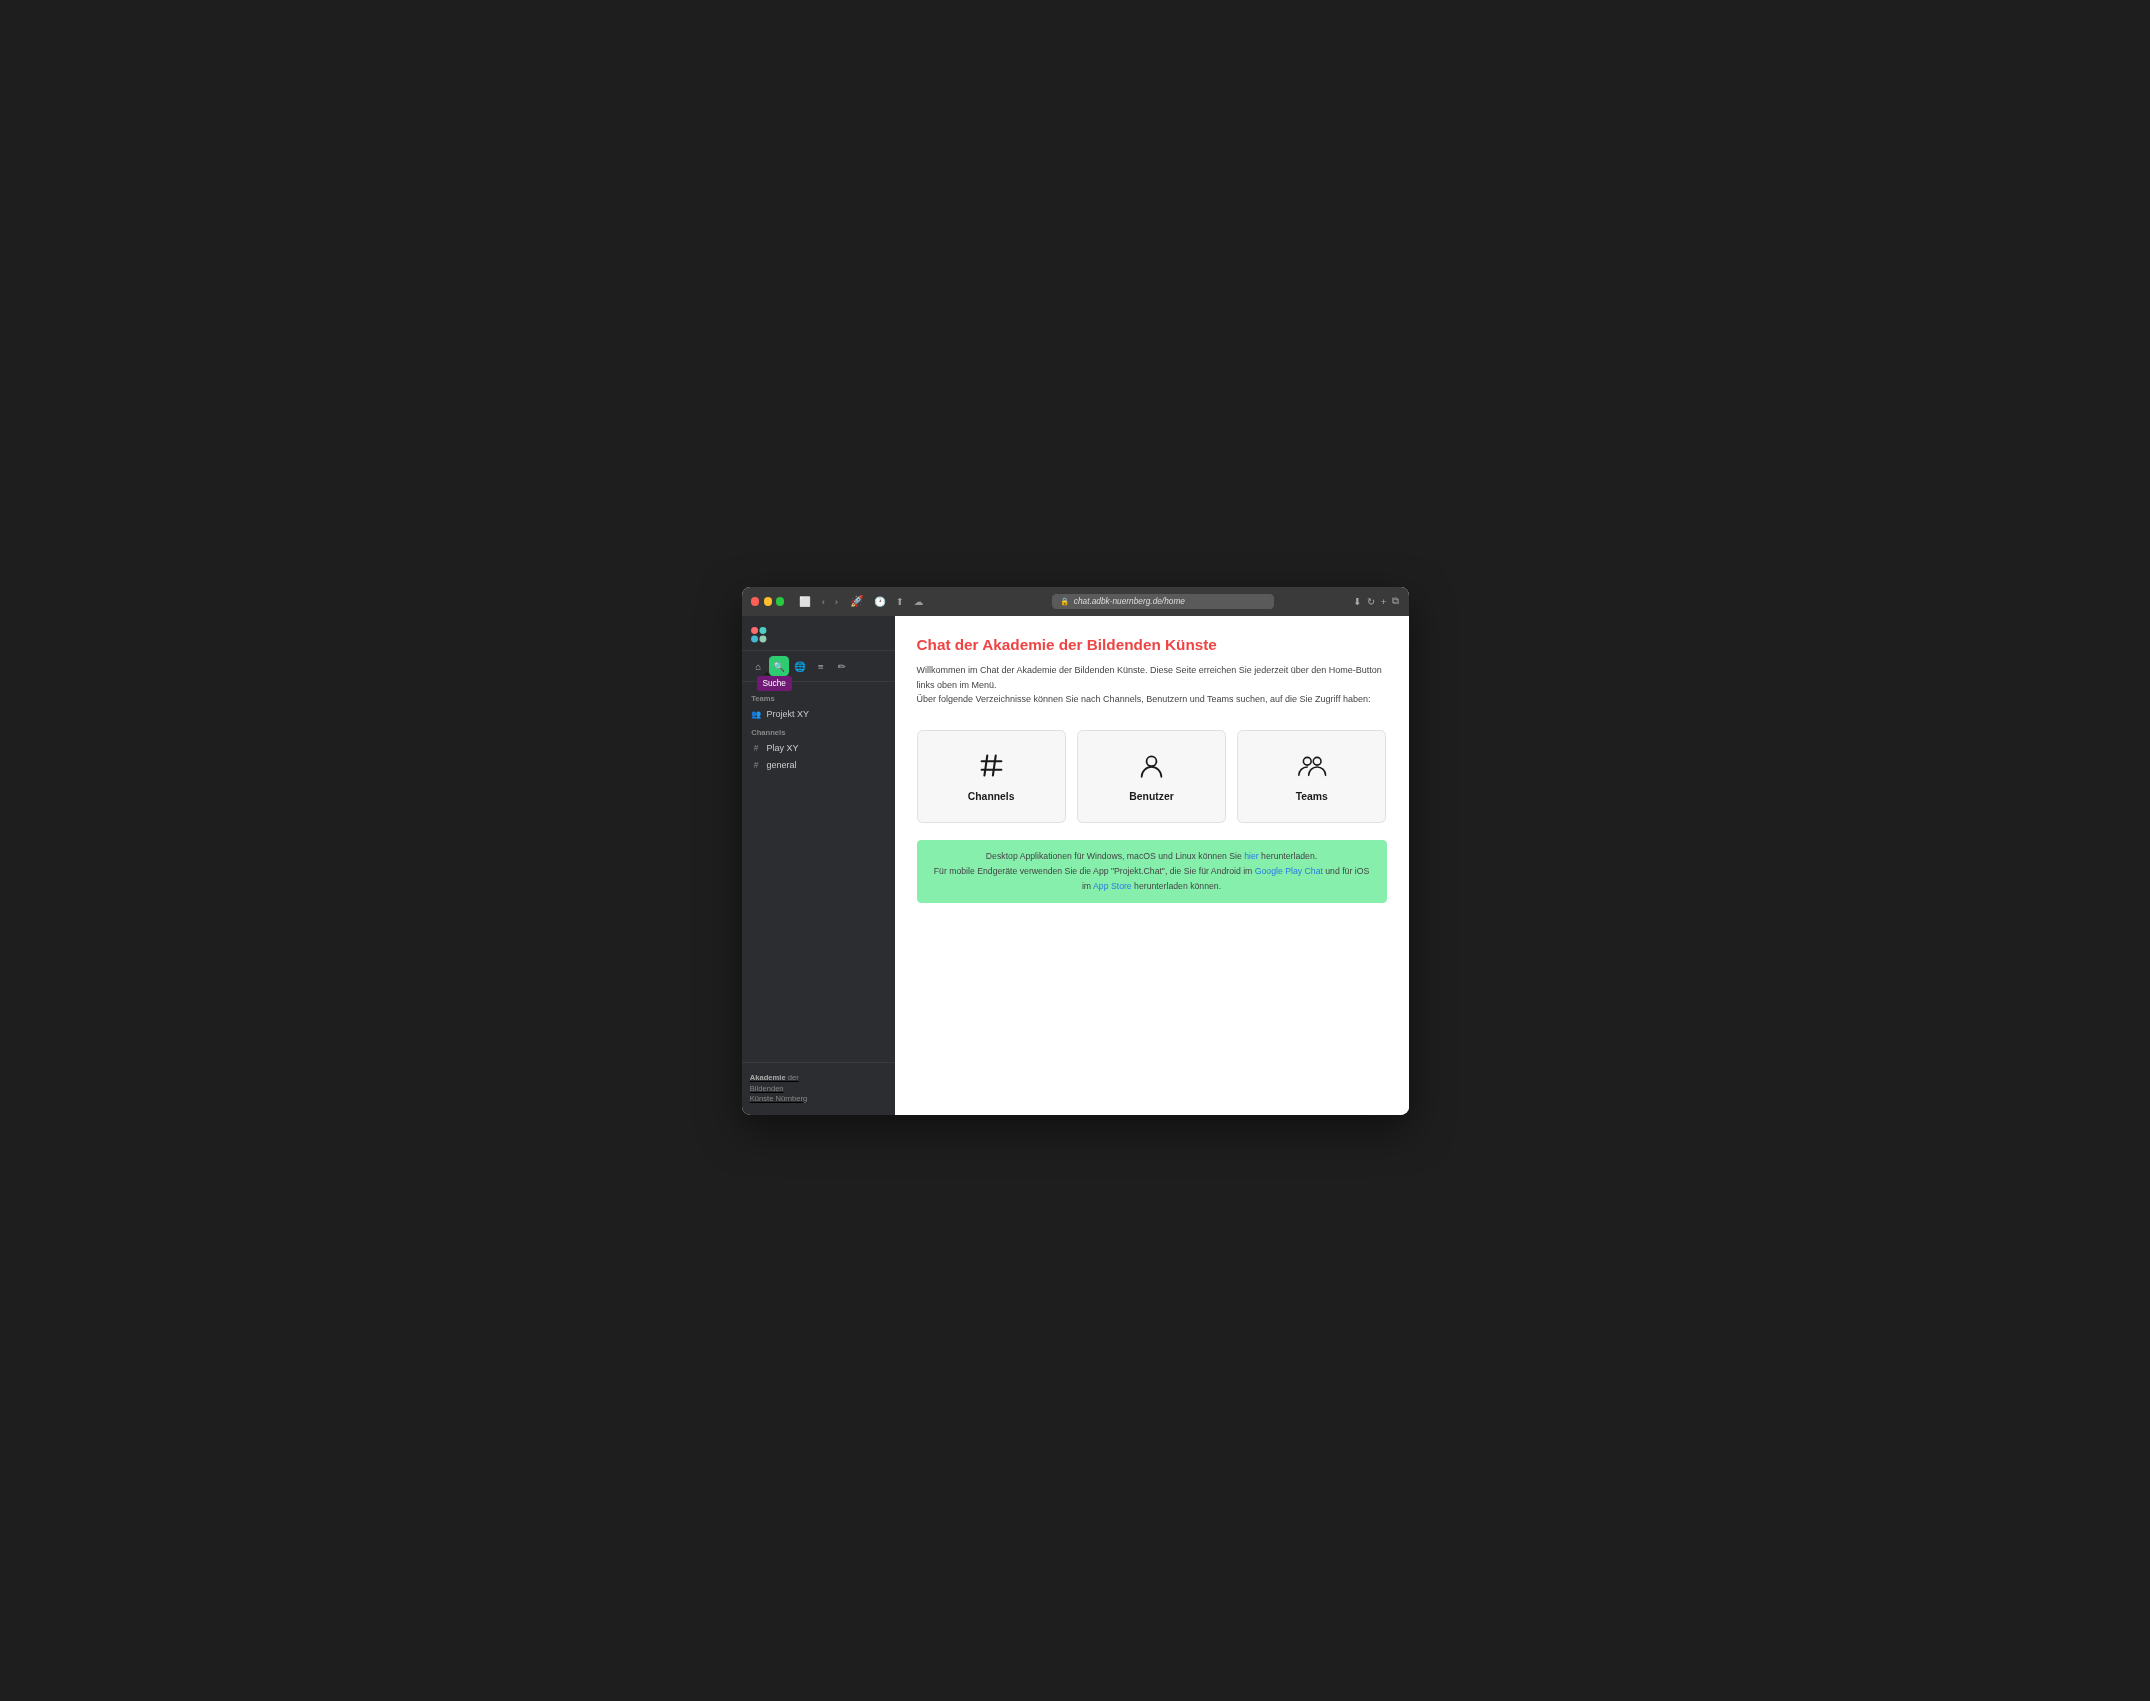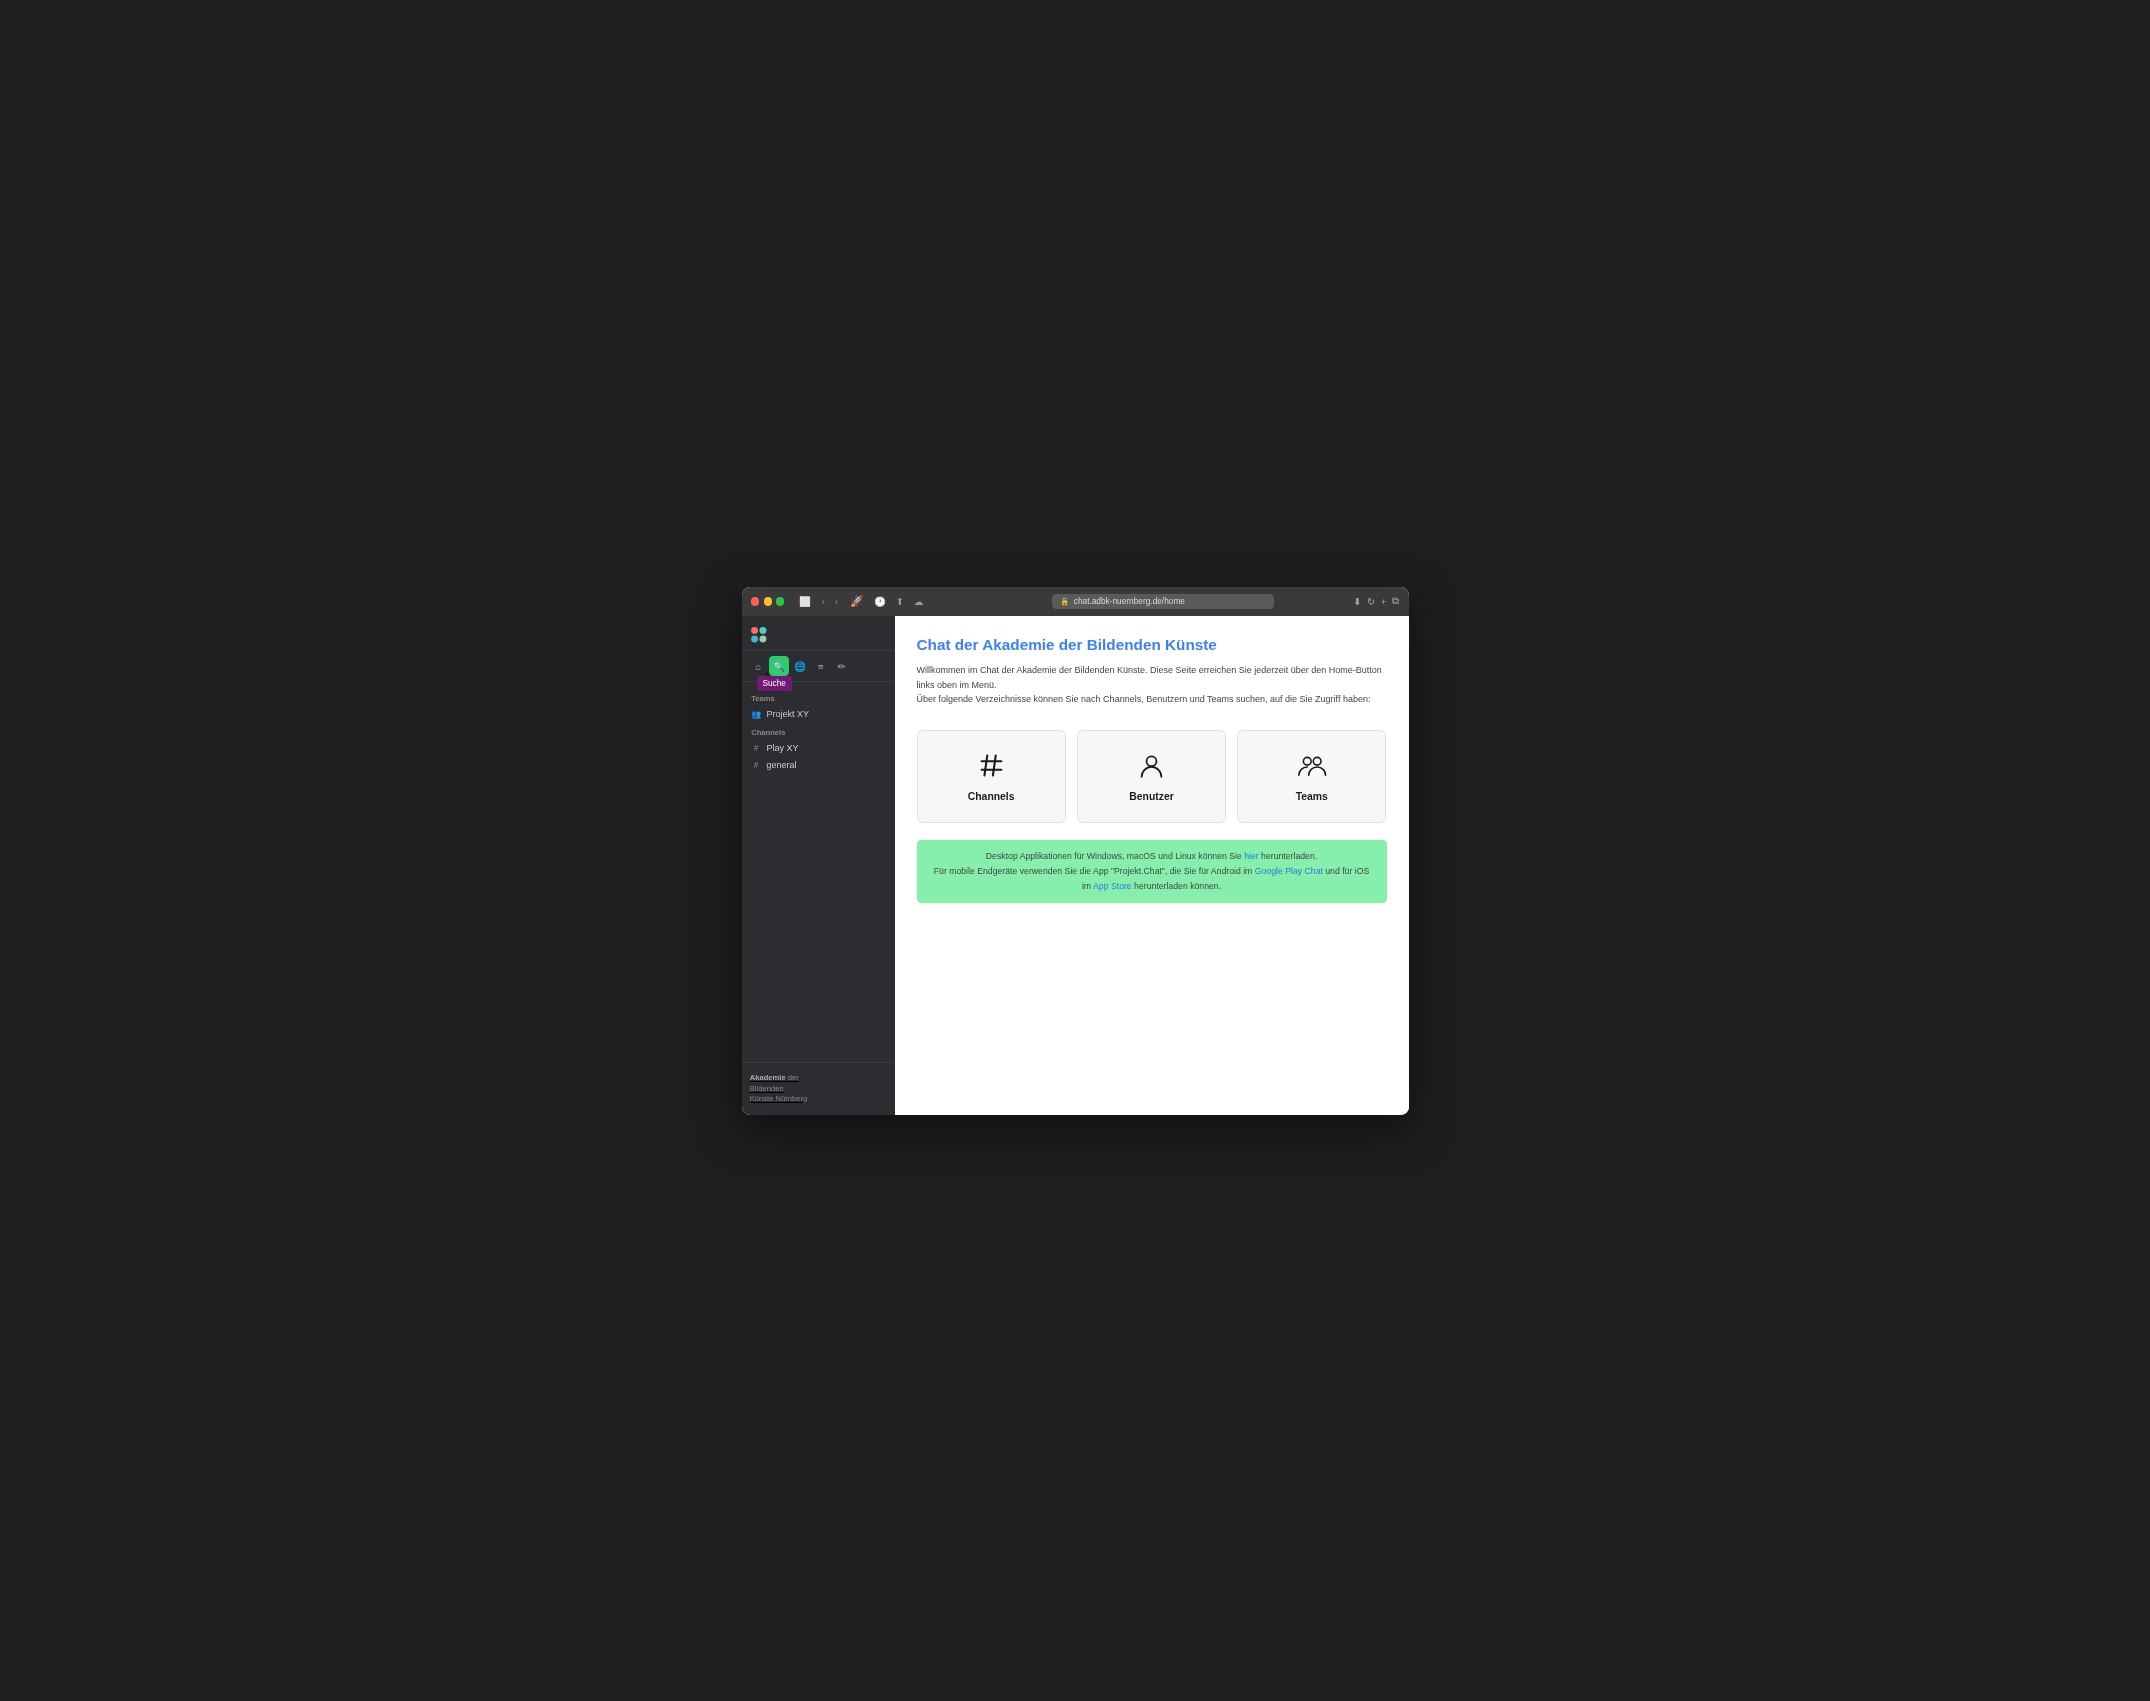--- a/index.html
+++ b/index.html
@@ -30,21 +30,21 @@
     .tl.red { background: #ff5f57; }
     .tl.yellow { background: #febc2e; }
     .tl.green { background: #28c840; }
 
     .browser-nav { display: flex; align-items: center; gap: 4.2px; margin-left: 5.6px; }
     .nav-btn { color: #999; font-size: 9.7px; cursor: pointer; padding: 1.4px 2.8px; }
 
     .address-bar-group { display: flex; align-items: center; gap: 4.2px; flex: 1; }
     .address-bar { background: #5a5a5a; border-radius: 4.2px; padding: 2.8px 8.3px; display: flex; align-items: center; gap: 4.2px; flex: 1; max-width: 222px; margin: 0 auto; }
     .address-bar .lock-icon { color: #aaa; font-size: 7.6px; }
-    .address-bar .url-text { color: #ddd; font-size: 8.3px; flex: 1; }
+    .address-bar .url-text { color: #ddd; font-size: 8.3px; flex: 1; font-style: italic; }
 
     .browser-actions { display: flex; align-items: center; gap: 5.6px; }
     .browser-action-btn { color: #aaa; font-size: 9.7px; cursor: pointer; }
 
     
     .app-layout { display: flex; flex: 1; overflow: hidden; }
 
     
     .sidebar {
       width: 153px;
@@ -155,21 +155,21 @@
     .main-content {
       flex: 1;
       background: #ffffff;
       padding: 19.5px 22px;
       overflow-y: auto;
     }
 
     .page-title {
       font-size: 15.3px;
       font-weight: 600;
-      color: #3b82f6;
+      color: #ef4444;
       margin-bottom: 9.7px;
     }
 
     .page-description {
       font-size: 9px;
       color: #444;
       line-height: 1.6;
       margin-bottom: 23px;
     }
 

